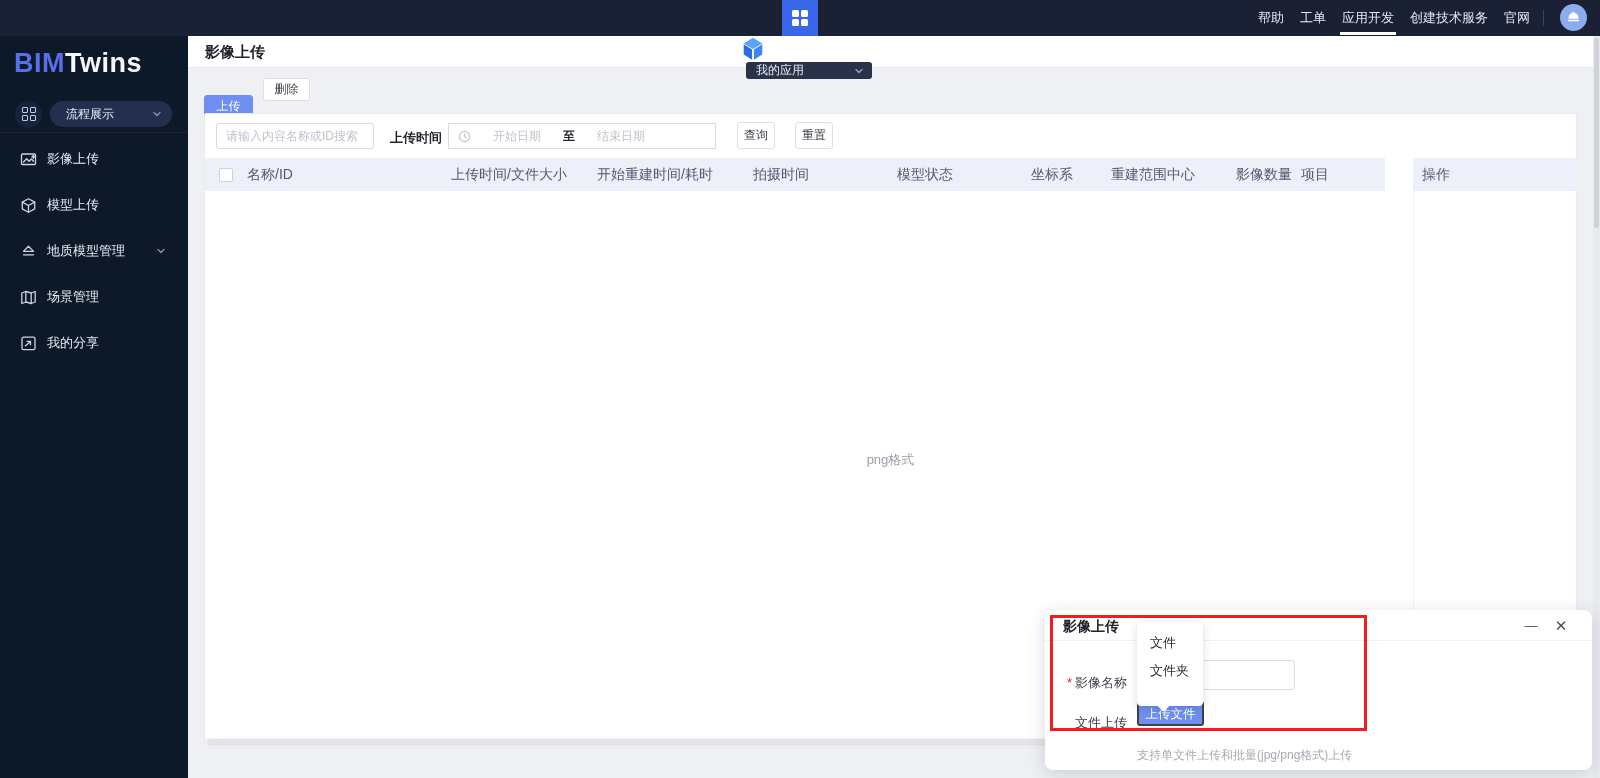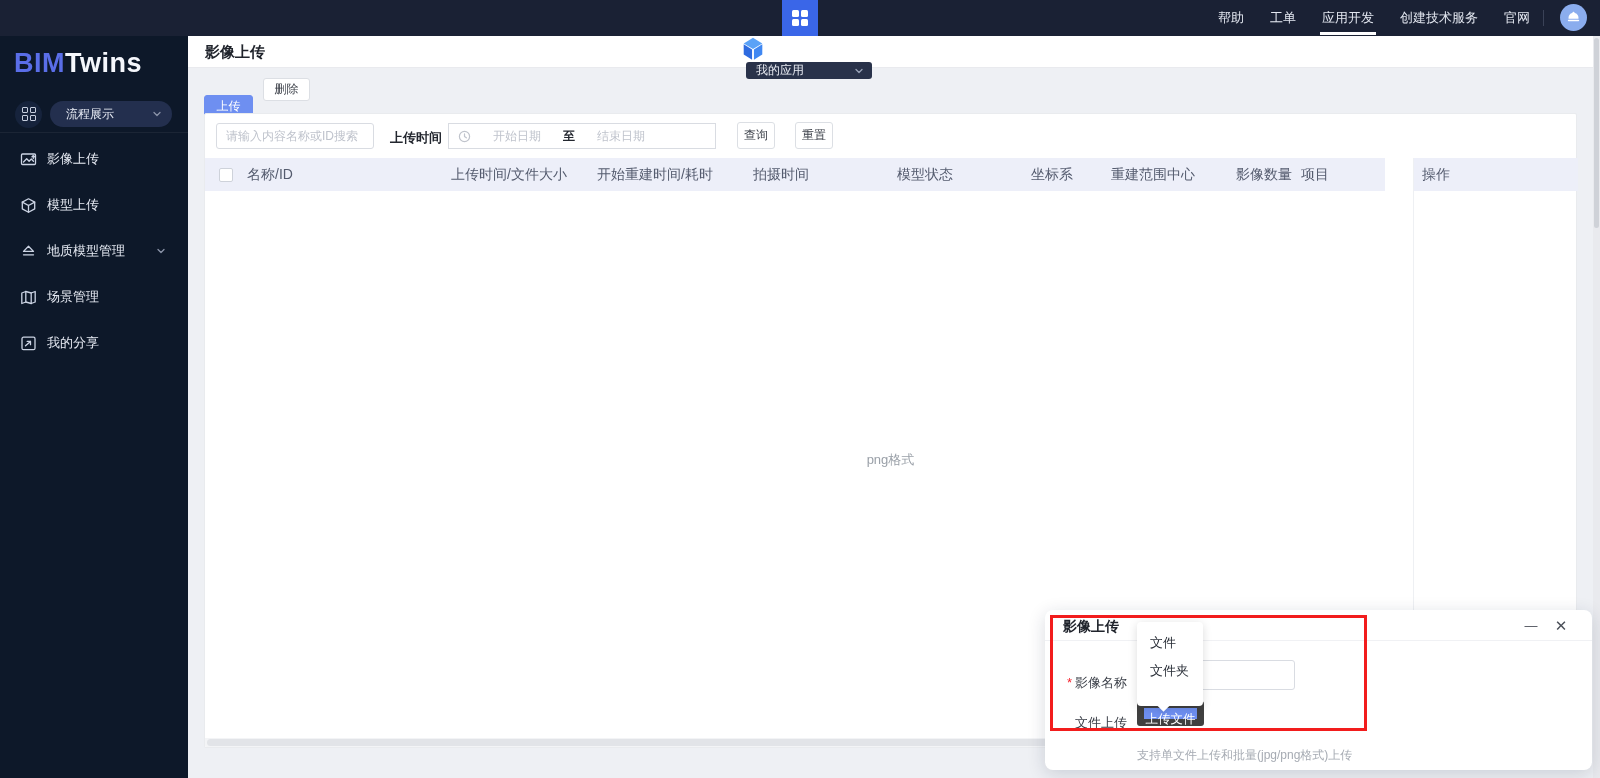--- a/index.html
+++ b/index.html
@@ -10,21 +10,21 @@
   
   .navbar { position:absolute; left:0; top:0; width:1600px; height:36px; background:#1a2134; display:flex; align-items:center; z-index:30;flex-direction:column; }
   .apps-tile { width:36px; height:36px; background:#3a66e8; display:flex; align-items:center; justify-content:center; flex:0 0 auto; cursor:pointer; }
   .apps-tile .g { display:grid; grid-template-columns:7px 7px; grid-template-rows:7px 7px; gap:2px; }
   .apps-tile .g span { background:#fff; border-radius:1.5px; }
   .brand { display:flex; align-items:center; margin-left:14px; }
   .brand svg { width:26px; height:26px; }
   .brand-text { color:#fff; font-size:19px; font-weight:800; letter-spacing:3px; margin-left:8px; }
   .app-select { margin-left:18px; width:126px; height:26px; background:#29324a; border-radius:3px; display:flex; align-items:center; padding:0 8px 0 10px; cursor:pointer; }
   .app-select .lbl { color:#e8ebf2; font-size:12px; flex:1; }
-  .nav-right { position:absolute; right:70px; top:0; height:36px; display:flex; align-items:center; gap:26px; }
+  .nav-right { position:absolute; right:70px; top:0; height:36px; display:flex; align-items:center; gap:16px; }
   .nav-link { position:relative; color:#e3e7f0; font-size:13px; height:36px; line-height:36px; cursor:pointer; text-decoration:none; }
   .nav-link.active::after { content:""; position:absolute; left:-2px; right:-2px; bottom:1px; height:3px; background:#fff; }
   .nav-divider { position:absolute; right:56px; top:10px; width:1px; height:16px; background:#3a4257; }
   .avatar { position:absolute; right:13px; top:4px; width:27px; height:27px; border-radius:50%; background:#8badee; display:flex; align-items:center; justify-content:center; cursor:pointer; }
   .avatar svg { width:17px; height:17px; }
 
   
   .sidebar { position:absolute; left:0; top:36px; width:188px; height:742px; background:#0d1829; z-index:20; }
   .logo { position:absolute; left:14px; top:12px; font-size:27px; font-weight:700; letter-spacing:.5px; white-space:nowrap; }
   .logo .bim { color:#5a6ee8; }
@@ -83,21 +83,21 @@
   .dialog { position:absolute; left:1045px; top:610px; width:547px; height:160px; background:#fff; border-radius:8px; box-shadow:0 4px 18px rgba(20,30,60,.16); z-index:40; }
   .dlg-header { position:absolute; left:0; top:0; width:100%; height:31px; border-bottom:1px solid #f0f1f4; }
   .dlg-title { position:absolute; left:18px; top:8px; font-size:14px; font-weight:600; color:#20242c; }
   .dlg-ctrls { position:absolute; right:22px; top:6px; display:flex; gap:12px; }
   .dlg-btn { width:18px; height:18px; display:flex; align-items:center; justify-content:center; color:#4a4f58; font-size:15px; cursor:pointer; line-height:1; }
   .dlg-row-label { position:absolute; width:82px; text-align:right; font-size:13px; color:#3c4049; }
   .req { color:#f5222d; margin-right:3px; }
   .name-label { left:0; top:64px; }
   .file-label { left:0; top:104px; }
   .dlg-input { position:absolute; left:92px; top:50px; width:158px; height:30px; padding:0 8px; }
-  .dlg-upload-btn { position:absolute; left:92px; top:91px; width:67px; height:25px; background:#6e8ff1; border:7px solid #404040; color:#fff; font-size:12.5px; border-radius:3px; line-height:23px; text-align:center; cursor:pointer; }
+  .dlg-upload-btn { position:absolute; left:92px; top:91px; width:67px; height:25px; background:#6e8ff1; border:2px solid #404040; color:#fff; font-size:12.5px; border-radius:3px; line-height:23px; text-align:center; cursor:pointer; }
   .dlg-hint { position:absolute; left:92px; top:137px; font-size:12px; color:#a6abb3; white-space:nowrap; }
   .popup { position:absolute; left:92px; top:12px; width:66px; height:84px; background:#fff; border-radius:4px; box-shadow:0 2px 10px rgba(0,0,0,.14); z-index:6; padding-top:7px; }
   .popup-item { height:28px; line-height:28px; padding-left:13px; font-size:13px; color:#2a2f38; cursor:pointer; white-space:nowrap; }
   .popup-arrow { position:absolute; left:22px; bottom:-4px; width:9px; height:9px; background:#fff; transform:rotate(45deg); box-shadow:2px 2px 4px rgba(0,0,0,.06); }
   .annotation { position:absolute; left:1050px; top:615px; width:317px; height:116px; border:3px solid #f21d1d; z-index:50; pointer-events:none; }
 
   svg.ln { fill:none; stroke:currentColor; stroke-width:1.3; stroke-linecap:round; stroke-linejoin:round; }
 </style>
 </head>
 <body>

